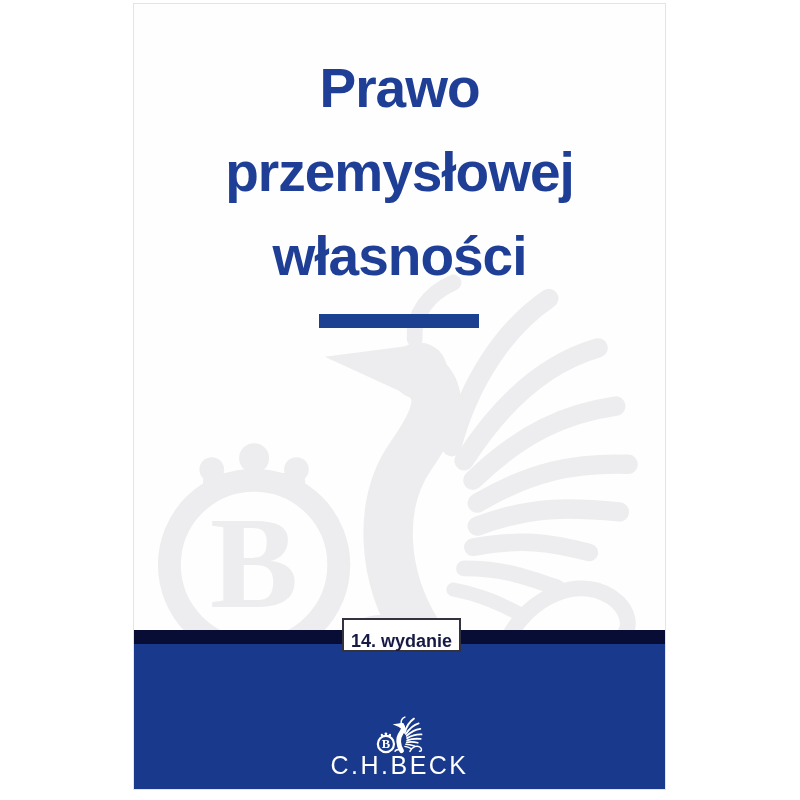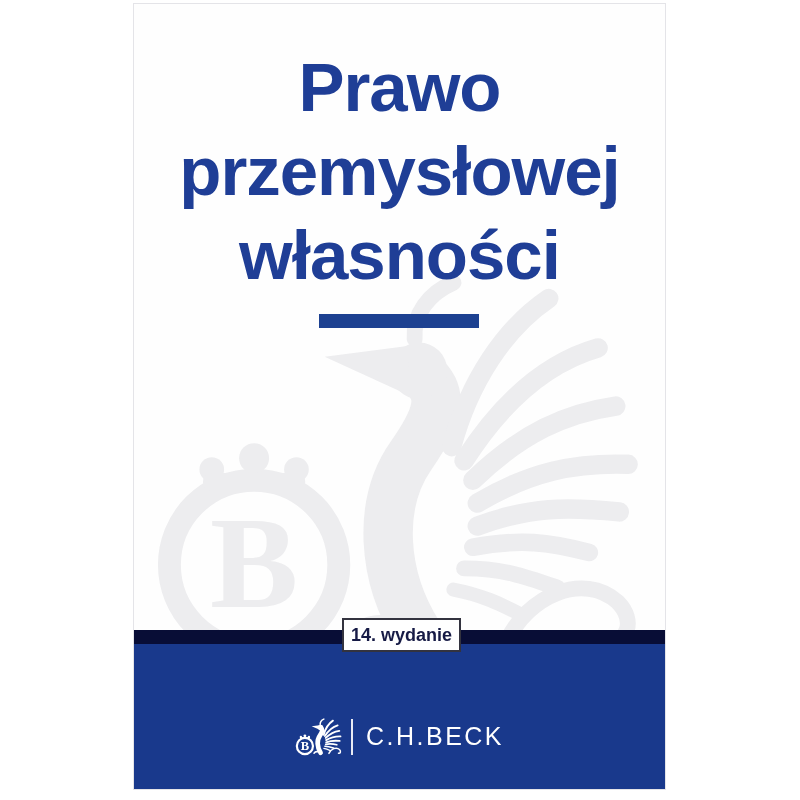--- a/index.html
+++ b/index.html
@@ -34,21 +34,21 @@
     color: var(--watermark-gray, #ededef);
     z-index: 1;
   }
   .title {
     position: absolute;
     top: 42px;
     left: 0;
     width: 100%;
     margin: 0;
     text-align: center;
-    font-size: 69px;
+    font-size: 55px;
     line-height: 84px;
     font-weight: 700;
     letter-spacing: -1px;
     color: var(--title-blue, #1f3e96);
     z-index: 2;
   }
   .title .line { display: block; }
   .rule {
     position: absolute;
     top: 310px;
@@ -78,20 +78,21 @@
     display: flex;
     justify-content: center;
     align-items: flex-start;
     padding-top: 72px;
     box-sizing: border-box;
   }
   .logo {
     display: flex;
     align-items: center;
     height: 42px;
+    flex-direction: column;
   }
   .logo-griffin {
     width: 47px;
     height: 38px;
     color: var(--logo-white, #ffffff);
     flex: 0 0 auto;
   }
   .logo-sep {
     display: inline-block;
     width: 2px;
@@ -112,21 +113,21 @@
   .badge {
     position: absolute;
     left: 208px;
     top: 614px;
     width: 119px;
     height: 34px;
     background: #ffffff;
     border: 2px solid var(--badge-border, #33333f);
     box-sizing: border-box;
     display: flex;
-    align-items: center;
+    align-items: flex-end;
     justify-content: center;
     z-index: 4;
   }
   .badge span {
     color: var(--badge-text, #161a45);
     font-size: 18px;
     font-weight: 700;
     line-height: 1;
     white-space: nowrap;
   }

